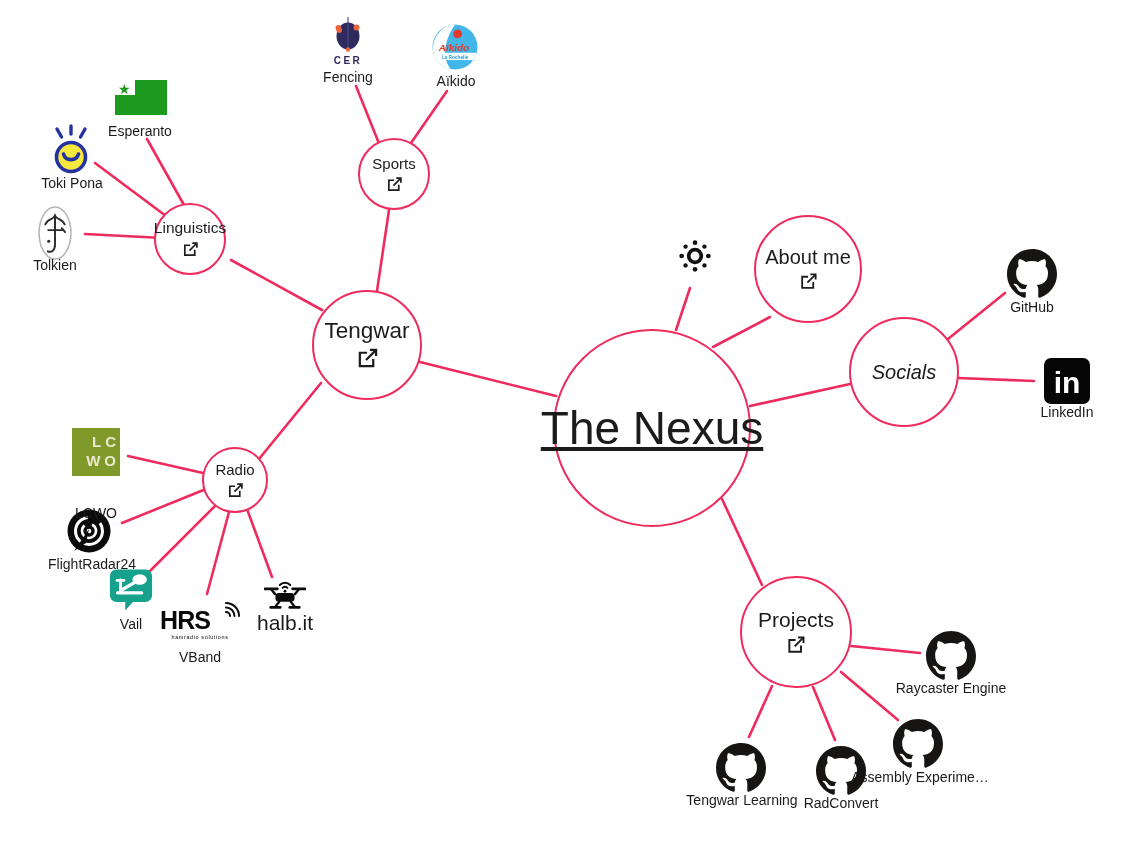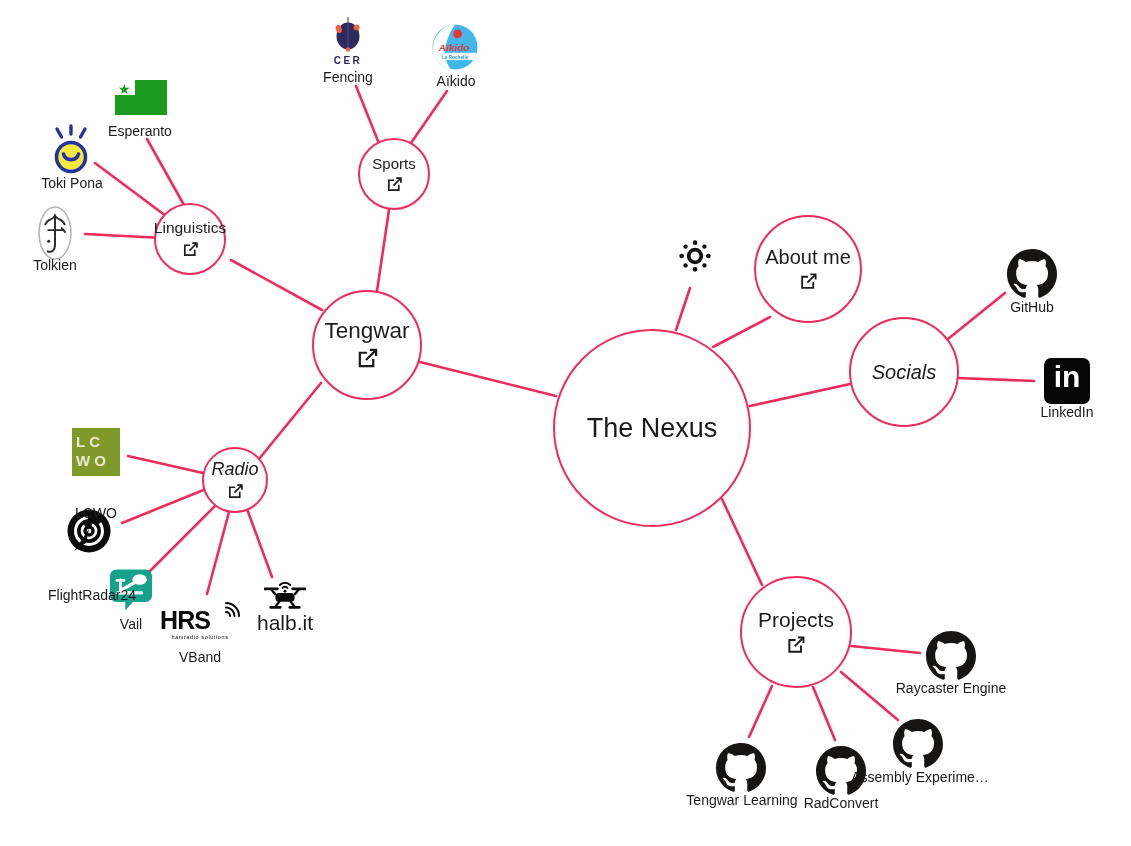--- a/index.html
+++ b/index.html
@@ -35,28 +35,28 @@
   .llabel.under{z-index:2;}
 
   #theme-toggle{
     position:absolute;left:675px;top:236px;width:40px;height:40px;z-index:5;
     background:transparent;border:none;cursor:pointer;
     display:flex;align-items:center;justify-content:center;
   }
 
   .lcwo-box{
     width:48px;height:48px;background:#7f992b;
-    display:flex;flex-direction:column;align-items:flex-start;justify-content:center;
+    display:flex;flex-direction:column;align-items:flex-end;justify-content:center;
     font-weight:700;font-size:15px;letter-spacing:4px;line-height:1.25;color:#ece8cf;
     text-indent:4px;
   }
   .linkedin-box{
     width:46px;height:46px;background:#060606;border-radius:7px;
     display:flex;align-items:flex-end;justify-content:center;
-    color:#ffffff;font-weight:700;font-size:30px;line-height:1;padding-bottom:12px;
+    color:#ffffff;font-weight:700;font-size:30px;line-height:1;padding-bottom:6px;
   }
   .vband-box{display:flex;flex-direction:column;align-items:center;width:90px;}
   .hrs-row{position:relative;display:flex;align-items:flex-start;gap:16px;}
   .hrs-text{font-weight:800;font-size:25px;line-height:1;letter-spacing:-1px;color:#0a0a0a;}
   .hrs-waves{margin-left:-2px;margin-top:-7px;}
   .hrs-sub{font-size:5.5px;letter-spacing:.6px;color:#0a0a0a;margin-top:1px;}
 </style>
 </head>
 <body>
 
@@ -97,21 +97,21 @@
       <circle cx="3.1" cy="12" r="1.55" fill="#111"></circle>
         <circle cx="20.9" cy="12" r="1.55" fill="#111"></circle>
       <circle cx="5.7" cy="5.7" r="1.45" fill="#111"></circle>
         <circle cx="18.3" cy="5.7" r="1.45" fill="#111"></circle>
       <circle cx="5.7" cy="18.3" r="1.45" fill="#111"></circle>
         <circle cx="18.3" cy="18.3" r="1.45" fill="#111"></circle>
     </svg>
   </button>
 
   <div class="hub" style="left:553px;top:329px;width:198px;height:198px;">
-    <span class="hlabel" style="font-size:27px;">The Nexus</span>
+    <span class="hlabel" style="font-size:46px;text-decoration:underline;">The Nexus</span>
   </div>
 
   <div class="hub" style="left:312px;top:290px;width:110px;height:110px;">
     <span class="hlabel" style="font-size:22.5px;">Tengwar</span>
     <svg class="ext" width="23" height="23" viewBox="0 0 24 24" fill="none" stroke="#1c1c1c" stroke-width="2.3">
       <path d="M18 12.5V20H4V6h7.5"></path>
         <path d="M14.5 3H21v6.5"></path>
         <path d="M10.5 13.5 20.5 3.5"></path>
     </svg>
   </div>
@@ -128,21 +128,21 @@
   <div class="hub" style="left:154px;top:203px;width:72px;height:72px;">
     <span class="hlabel" style="font-size:15.5px;">Linguistics</span>
     <svg class="ext" width="17" height="17" viewBox="0 0 24 24" fill="none" stroke="#1c1c1c" stroke-width="2.4">
       <path d="M18 12.5V20H4V6h7.5"></path>
         <path d="M14.5 3H21v6.5"></path>
         <path d="M10.5 13.5 20.5 3.5"></path>
     </svg>
   </div>
 
   <div class="hub" style="left:202px;top:447px;width:66px;height:66px;">
-    <span class="hlabel" style="font-size:18px;font-style:italic;">Radio</span>
+    <span class="hlabel" style="font-size:15px;">Radio</span>
     <svg class="ext" width="17" height="17" viewBox="0 0 24 24" fill="none" stroke="#1c1c1c" stroke-width="2.4">
       <path d="M18 12.5V20H4V6h7.5"></path>
         <path d="M14.5 3H21v6.5"></path>
         <path d="M10.5 13.5 20.5 3.5"></path>
     </svg>
   </div>
 
   <div class="hub" style="left:754px;top:215px;width:108px;height:108px;">
     <span class="hlabel" style="font-size:20px;">About me</span>
     <svg class="ext" width="19" height="19" viewBox="0 0 24 24" fill="none" stroke="#1c1c1c" stroke-width="2.3">
@@ -248,21 +248,21 @@
 
   <div class="leaf" style="left:66px;top:508px;">
     <svg width="46" height="46" viewBox="0 0 46 46">
       <circle cx="23" cy="23" r="21.5" fill="#0b0b0b"></circle>
       <circle cx="23" cy="23" r="13.5" fill="none" stroke="#ffffff" stroke-width="3" stroke-dasharray="62 14"></circle>
       <circle cx="23" cy="23" r="7" fill="none" stroke="#ffffff" stroke-width="2.6" stroke-dasharray="28 8"></circle>
       <circle cx="23" cy="23" r="2.3" fill="#ffffff"></circle>
       <polygon points="23,21 8,43 20,35" fill="#0b0b0b"></polygon>
     </svg>
   </div>
-  <span class="llabel" style="left:92px;top:557px;margin-top:31px;">FlightRadar24</span>
+  <span class="llabel" style="left:92px;top:557px;">FlightRadar24</span>
 
   <div class="leaf" style="left:108px;top:567px;">
     <svg width="46" height="45" viewBox="0 0 48 46">
       <path d="M9 2 h30 a7 7 0 0 1 7 7 v20 a7 7 0 0 1 -7 7 H26 l-8 9 v-9 H9 a7 7 0 0 1 -7 -7 V9 a7 7 0 0 1 7 -7 z" fill="#16a18c"></path>
       <g stroke="#ffffff" stroke-linecap="round" fill="none">
         <path d="M13 13 v13" stroke-width="3"></path>
         <path d="M9.5 13.5 h7" stroke-width="3"></path>
         <path d="M15 23 L28 15.5" stroke-width="3.4"></path>
         <path d="M10 26.5 h25" stroke-width="3.6"></path>
       </g>

